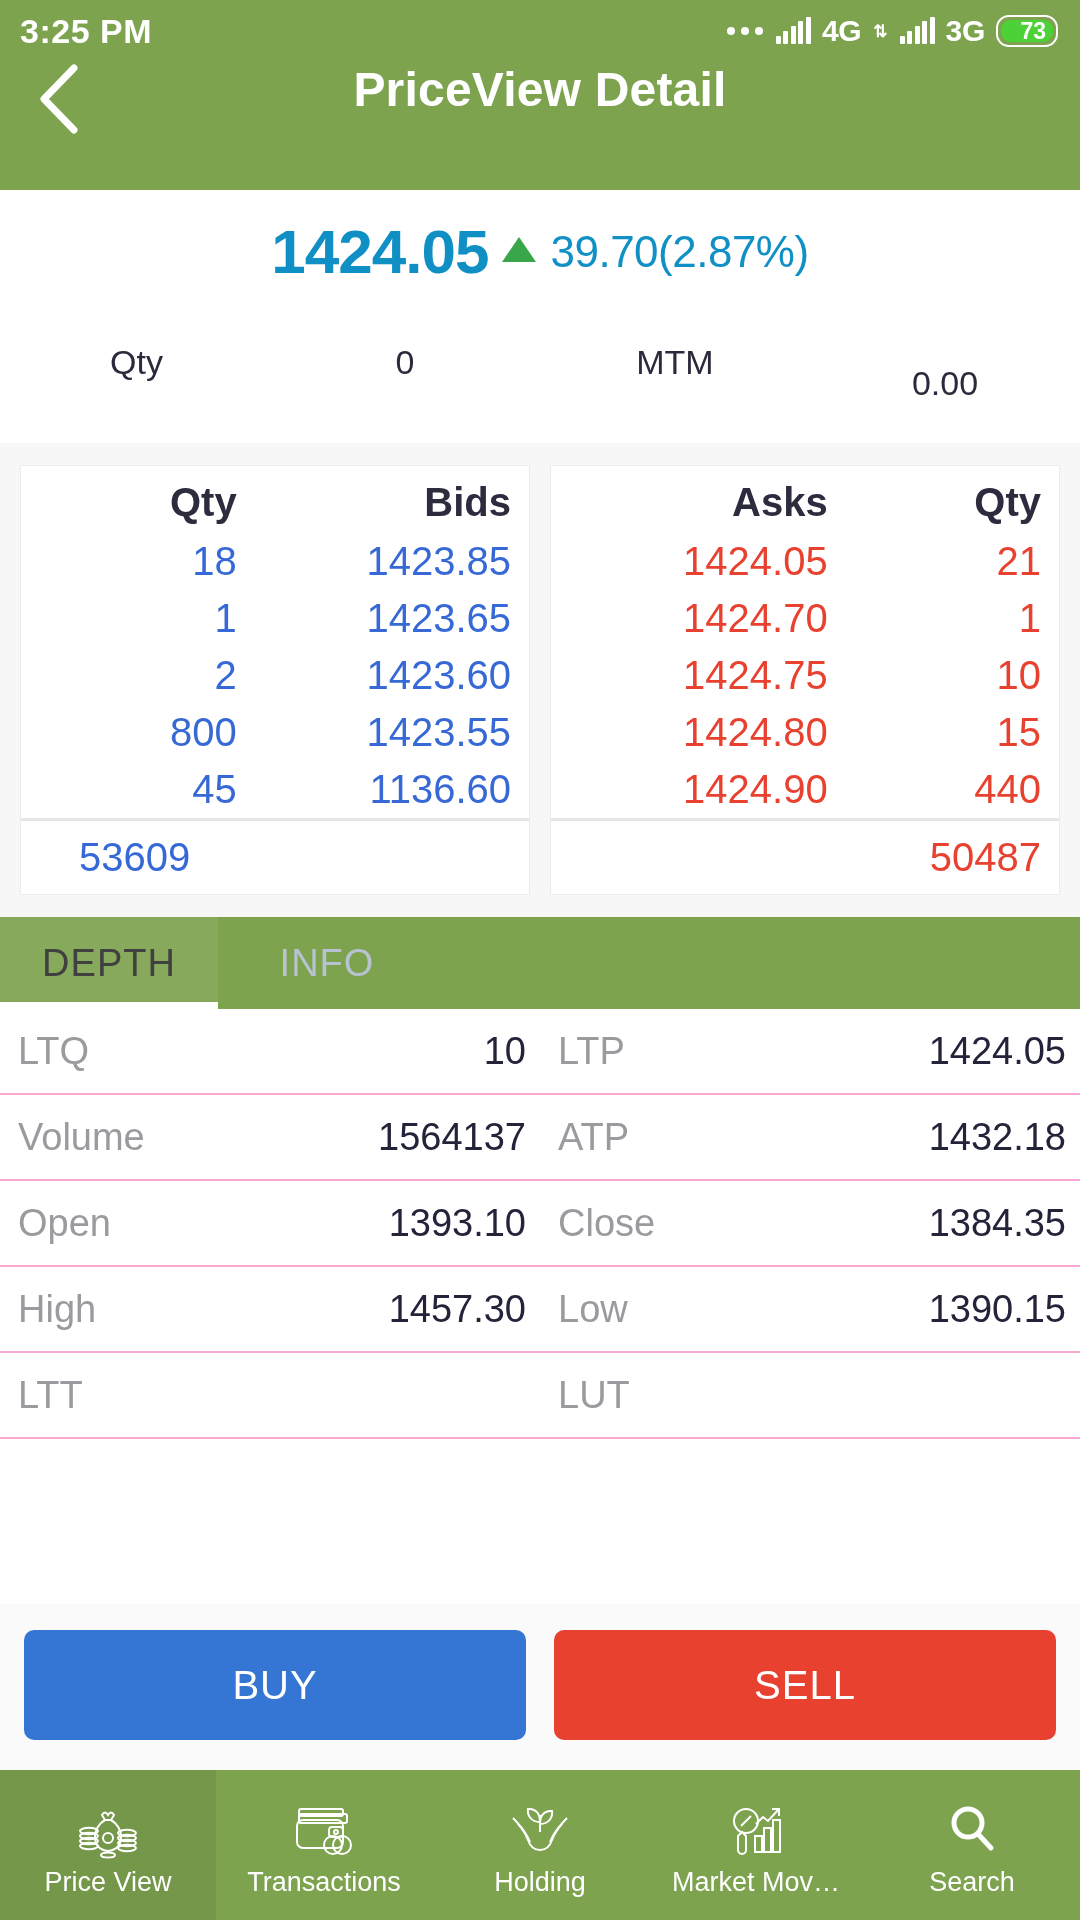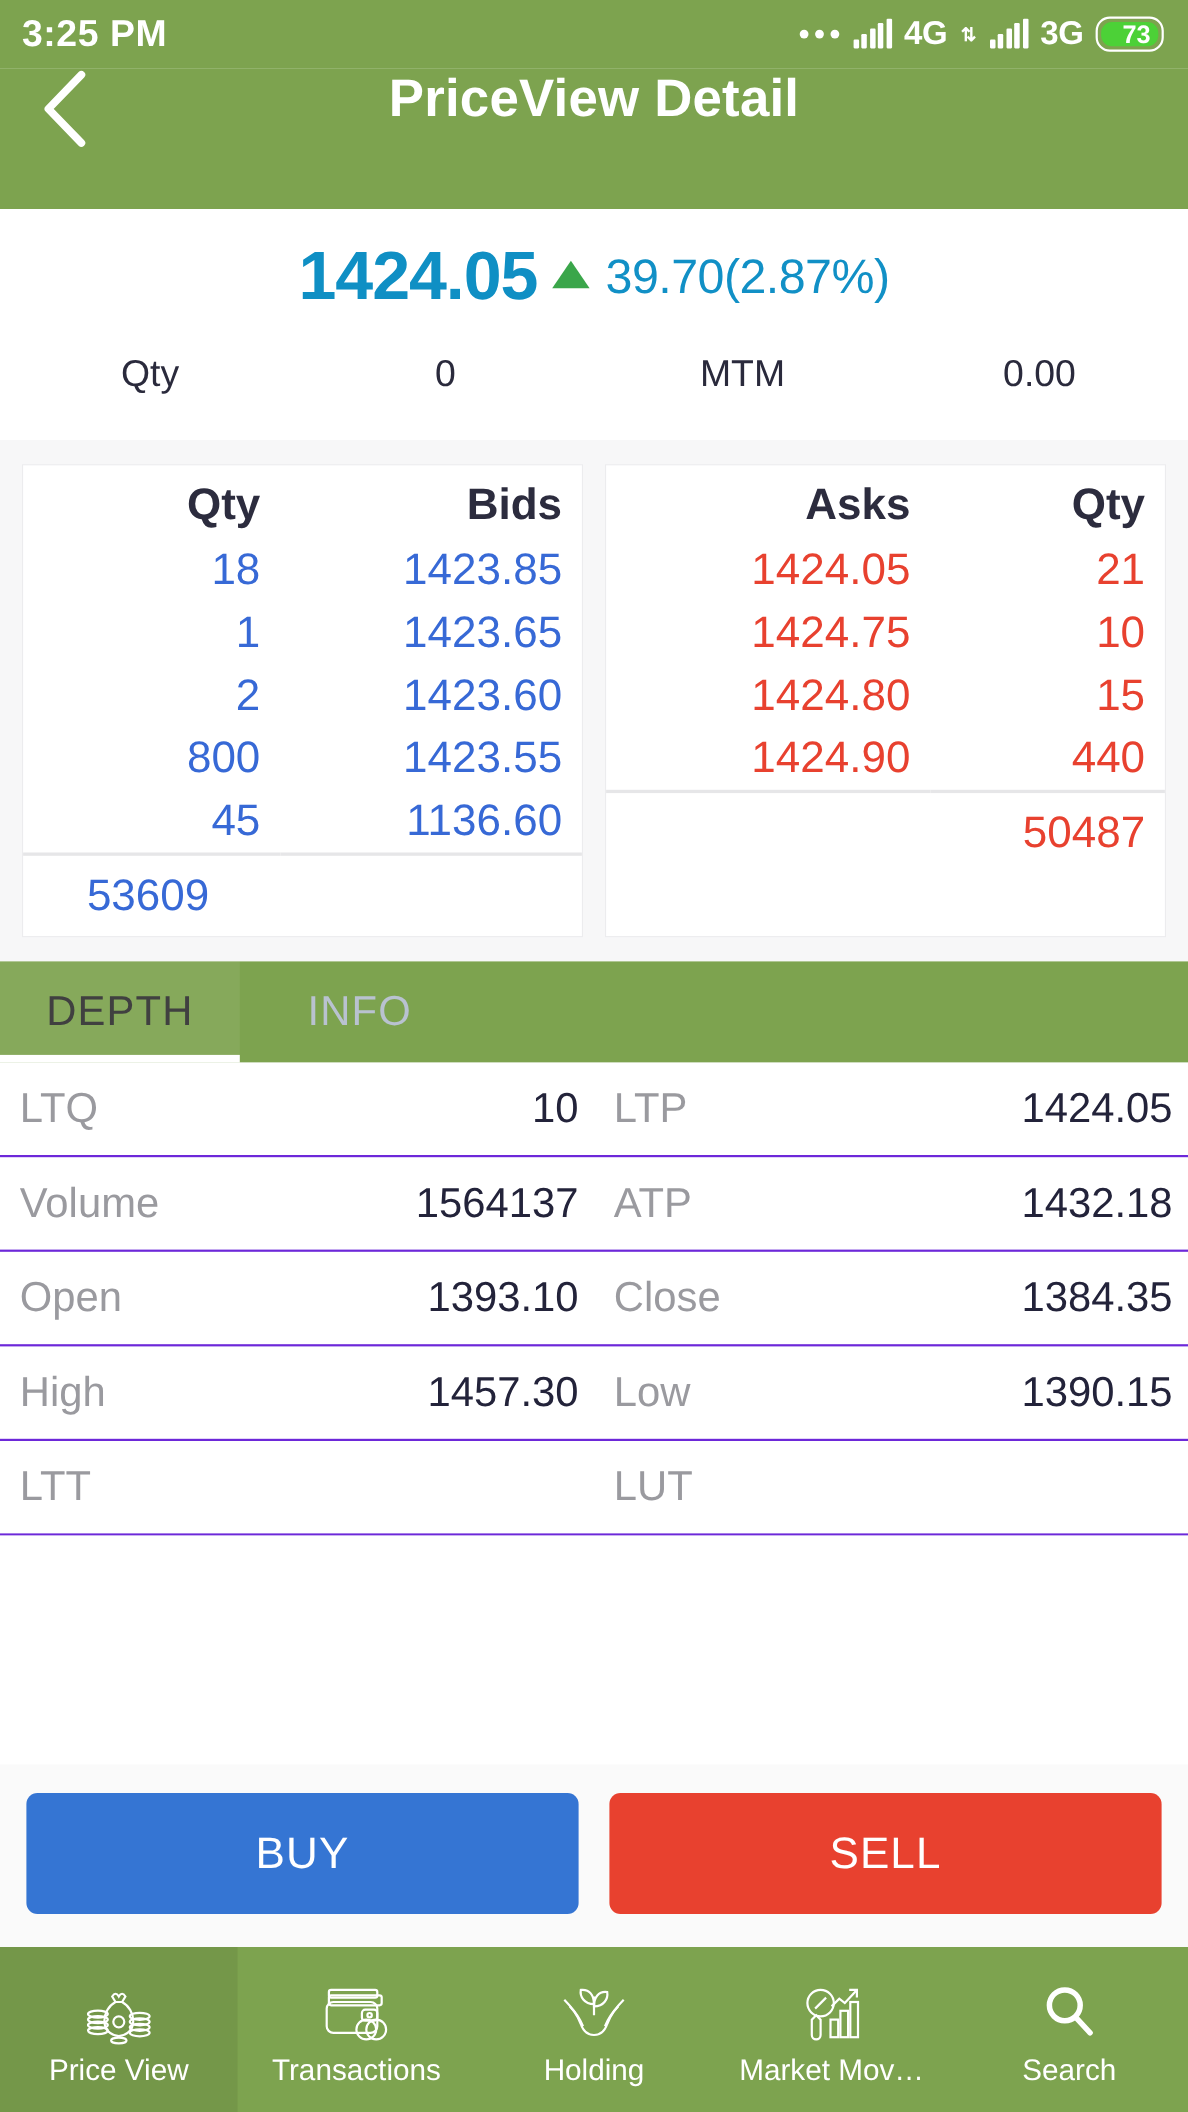--- a/index.html
+++ b/index.html
@@ -57,21 +57,21 @@
   .price-row { display:flex; align-items:center; justify-content:center; gap:14px; }
   .ltp-big { font-size:62px; font-weight:700; color:#0f8fc4; letter-spacing:-1px; }
   .tri-up { width:0; height:0; border-left:17px solid transparent; border-right:17px solid transparent;
             border-bottom:25px solid #3aa64a; margin-bottom:4px; }
   .chg { font-size:44px; color:#1190c6; font-weight:400; letter-spacing:-.5px; }
 
   .qtymtm { display:flex; align-items:center; margin-top:34px; padding:0 0 40px 0; font-size:34px; color:#2a2a3c; }
   .qtymtm .c1 { flex:0 0 25%; text-align:left; padding-left:110px; }
   .qtymtm .c2 { flex:0 0 25%; text-align:center; }
   .qtymtm .c3 { flex:0 0 25%; text-align:center; }
-  .qtymtm .c4 { flex:0 0 25%; text-align:center; }
+  .qtymtm .c4 { flex:0 0 25%; text-align:center;margin-top:43px; }
 
   
   .depth-wrap {
     background:#f7f7f8; flex:none; padding:22px 20px 22px 20px;
     display:flex; gap:20px;
   }
   .depth-card { flex:1; background:#ffffff; border:1px solid #ececee; }
   .depth-card table { width:100%; border-collapse:collapse; }
   .depth-card th {
     font-size:40px; font-weight:700; color:#2c2c3e; padding:14px 18px 8px 18px;
@@ -99,21 +99,21 @@
   .tab.active { color:#404040; background:rgba(255,255,255,.07); }
   .tab.active::after {
     content:""; position:absolute; left:0; right:0; bottom:0; height:7px; background:#ffffff;
   }
   .tab.inactive { color:#b9c2d0; }
 
   
   .info-list { background:#ffffff; flex:none; }
   .info-row {
     display:flex; align-items:center; height:86px;
-    border-bottom:2px solid #6d28d9; font-size:38px;justify-content:center;
+    border-bottom:2px solid #f9a8d4; font-size:38px;justify-content:center;
   }
   .info-row .lbl { color:#9a9a9f; }
   .info-row .val { color:#23233a; text-align:right; }
   .info-row .half { display:flex; align-items:center; width:50%; padding:0 14px 0 18px; }
   .info-row .half .lbl { flex:0 0 auto; }
   .info-row .half .val { flex:1 1 auto; }
 
   .spacer-white { background:#ffffff; flex:1 1 auto; }
 
   
@@ -238,20 +238,24 @@
         <thead>
           <tr>
             <th>Asks</th>
             <th>Qty</th>
           </tr>
         </thead>
         <tbody>
           <tr>
             <td>1424.05</td>
             <td>21</td>
+          </tr>
+          <tr>
+            <td>1424.70</td>
+            <td>1</td>
           </tr>
           <tr>
             <td>1424.75</td>
             <td>10</td>
           </tr>
           <tr>
             <td>1424.80</td>
             <td>15</td>
           </tr>
           <tr>

